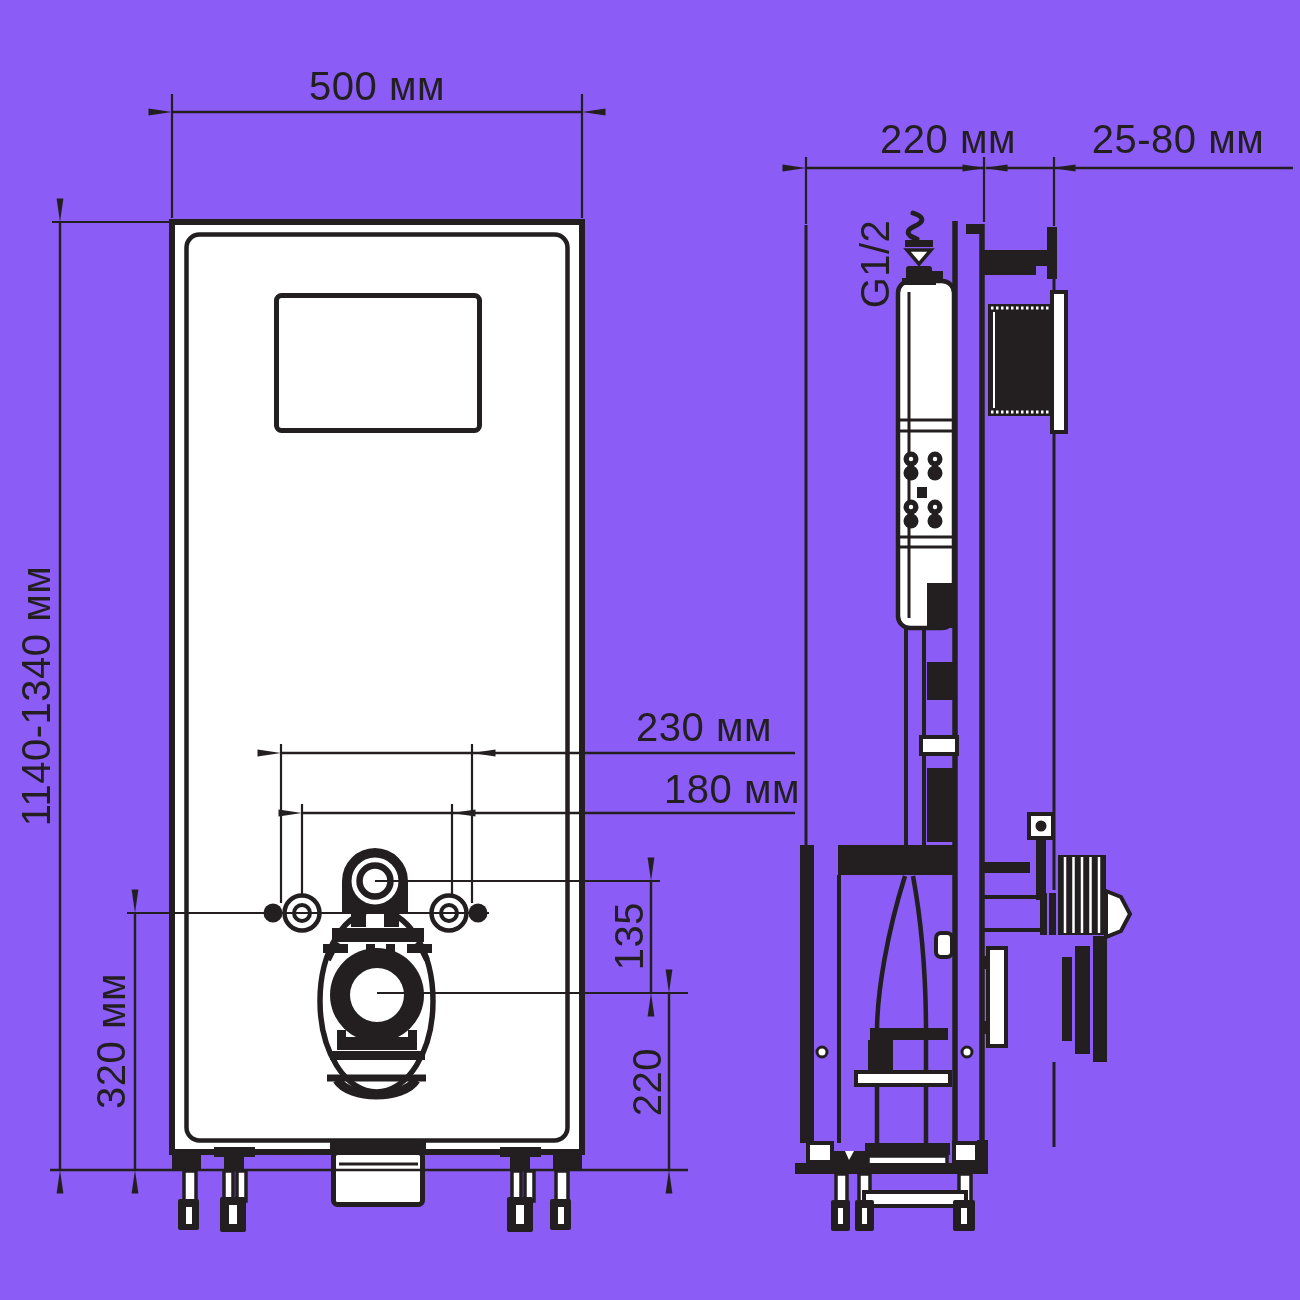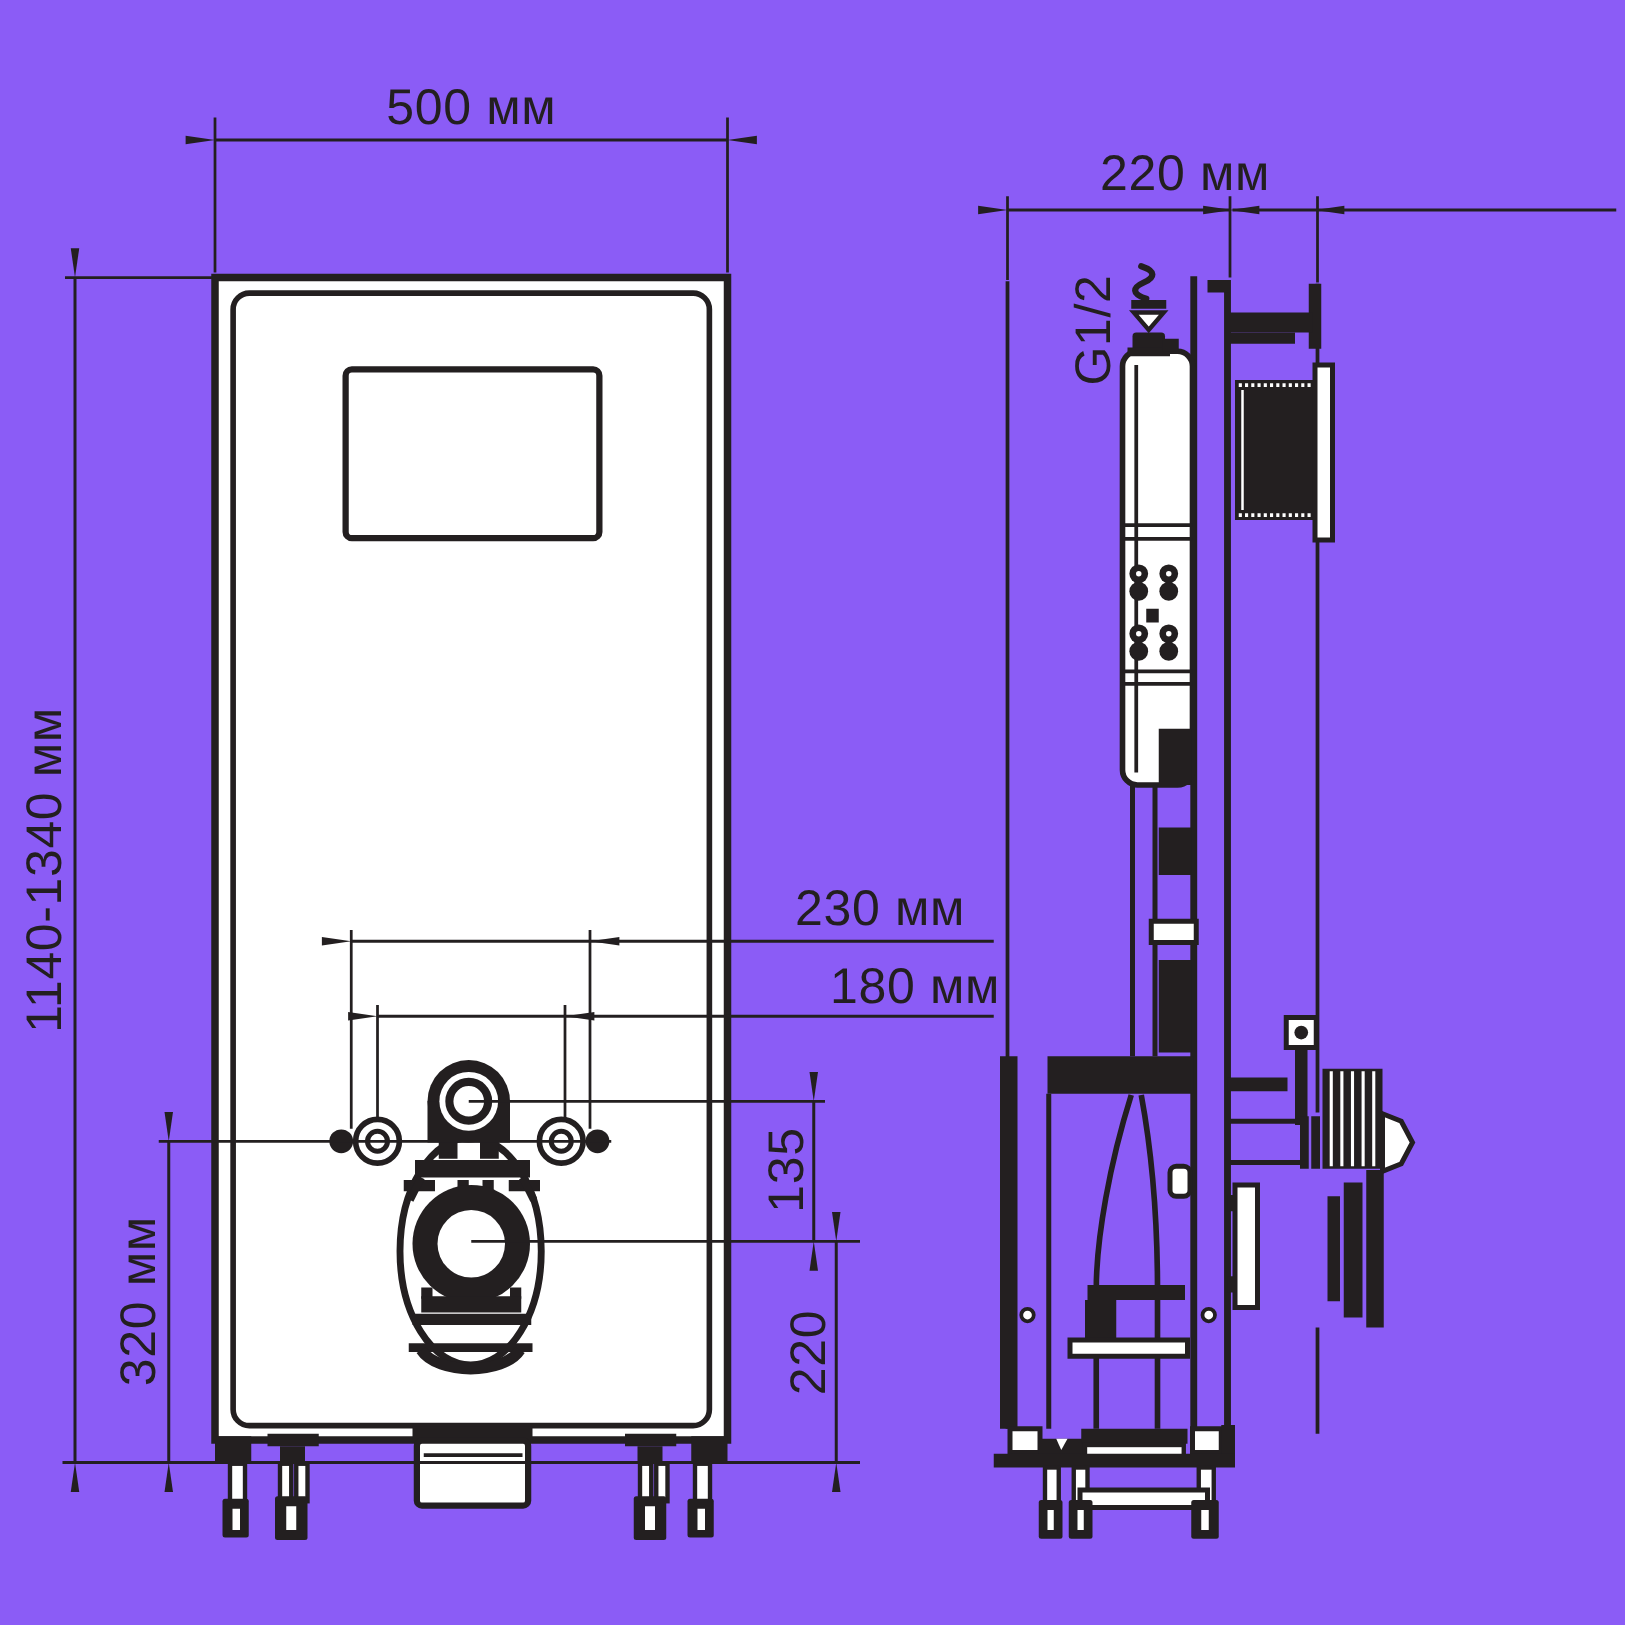--- a/index.html
+++ b/index.html
@@ -295,15 +295,16 @@
 </svg>
 
 <div class="dim-label" style="left:377px;top:86px;">500 мм</div>
 <div class="dim-label v" style="left:36px;top:696px;">1140-1340 мм</div>
 <div class="dim-label" style="left:704px;top:727px;">230 мм</div>
 <div class="dim-label" style="left:688px;top:789px;margin-left:44px;">180 мм</div>
 <div class="dim-label v" style="left:629px;top:936px;">135</div>
 <div class="dim-label v" style="left:647px;top:1082px;">220</div>
 <div class="dim-label v" style="left:111px;top:1041px;">320 мм</div>
 <div class="dim-label" style="left:930px;top:139px;margin-left:18px;">220 мм</div>
+<div class="dim-label" style="left:1178px;top:139px;">25-80 мм</div>
 <div class="dim-label v" style="left:875px;top:264px;">G1/2</div>
 
 </div>
 
 </body></html>

